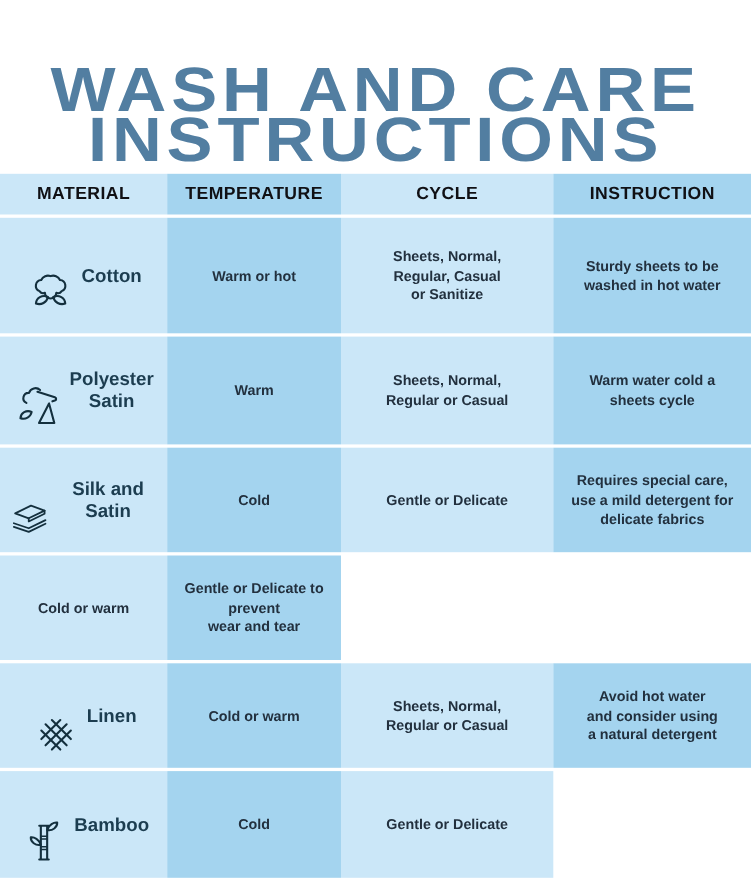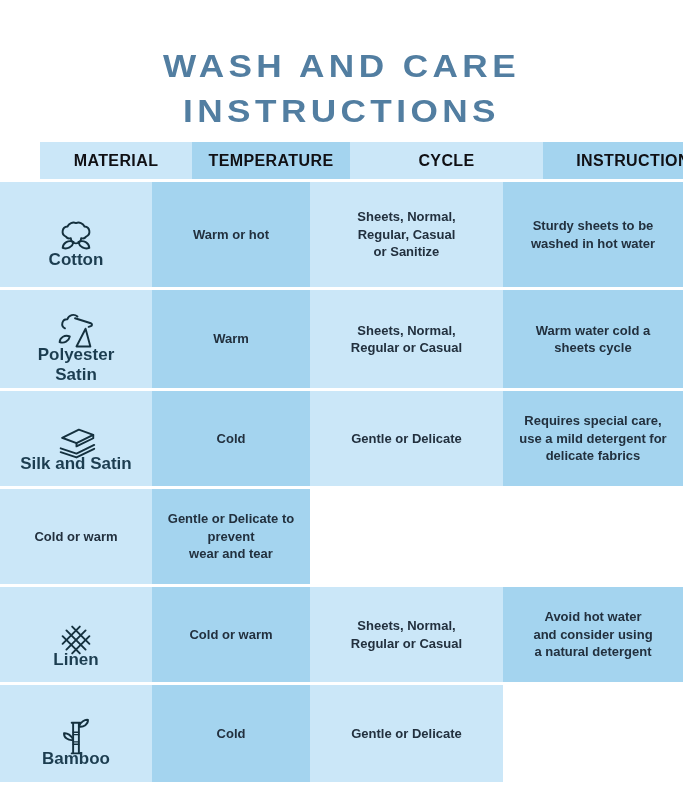--- a/index.html
+++ b/index.html
@@ -9,36 +9,36 @@
     --header-text:#101014;
     --body-text:#22303e;
     --material-text:#1c3d50;
     --icon-stroke:#14303e;
   }
   *{box-sizing:border-box;margin:0;padding:0;}
   html,body{width:683px;height:800px;background:#ffffff;overflow:hidden;
     font-family:"Liberation Sans", sans-serif;}
   .page{width:683px;height:800px;background:#fff;}
   
-  .title{margin-top:44px;margin-bottom:8px;text-align:center;color:var(--title);
-    font-weight:bold;line-height:45px;font-size:32px;letter-spacing:4px;}
+  .title{margin-top:60px;margin-bottom:8px;text-align:center;color:var(--title);
+    font-weight:bold;line-height:45px;font-size:57px;letter-spacing:4px;}
   .title .tline{display:block;transform:scaleX(1.10);transform-origin:50% 50%;white-space:nowrap;}
   
   .table{width:683px;}
   .row{display:grid;grid-template-columns:152px 158px 193px 180px;margin-bottom:3px;}
   .row>div:nth-child(odd){background:var(--cell-light);}
   .row>div:nth-child(even){background:var(--cell-dark);}
   .cell{display:flex;align-items:center;justify-content:center;text-align:center;
     white-space:pre-line;color:var(--body-text);font-size:13px;font-weight:bold;
     line-height:1.35;padding:4px 6px;}
-  .hrow{height:37px;margin-left:40px;}
+  .hrow{height:37px;}
   .hcell{font-size:16px;font-weight:bold;color:var(--header-text);letter-spacing:.4px;white-space:nowrap;}
   .h-r0{height:105px}.h-r1{height:98px}.h-r2{height:95px}
   .h-r3{height:95px}.h-r4{height:95px}.h-r5{height:97px}
-  .mat{flex-direction:column;gap:5px;}
+  .mat{gap:5px;}
   .mat-label{font-size:17px;font-weight:bold;color:var(--material-text);line-height:1.15;white-space:pre-line;}
   .icon{display:block;width:46px;height:46px;color:var(--icon-stroke);}
   .icon svg{width:100%;height:100%;fill:none;stroke:currentColor;stroke-width:2;
     stroke-linecap:round;stroke-linejoin:round;}
   .icon svg .thin{stroke-width:1.4;}
 </style>
 </head>
 <body>
 
 <div class="page">

